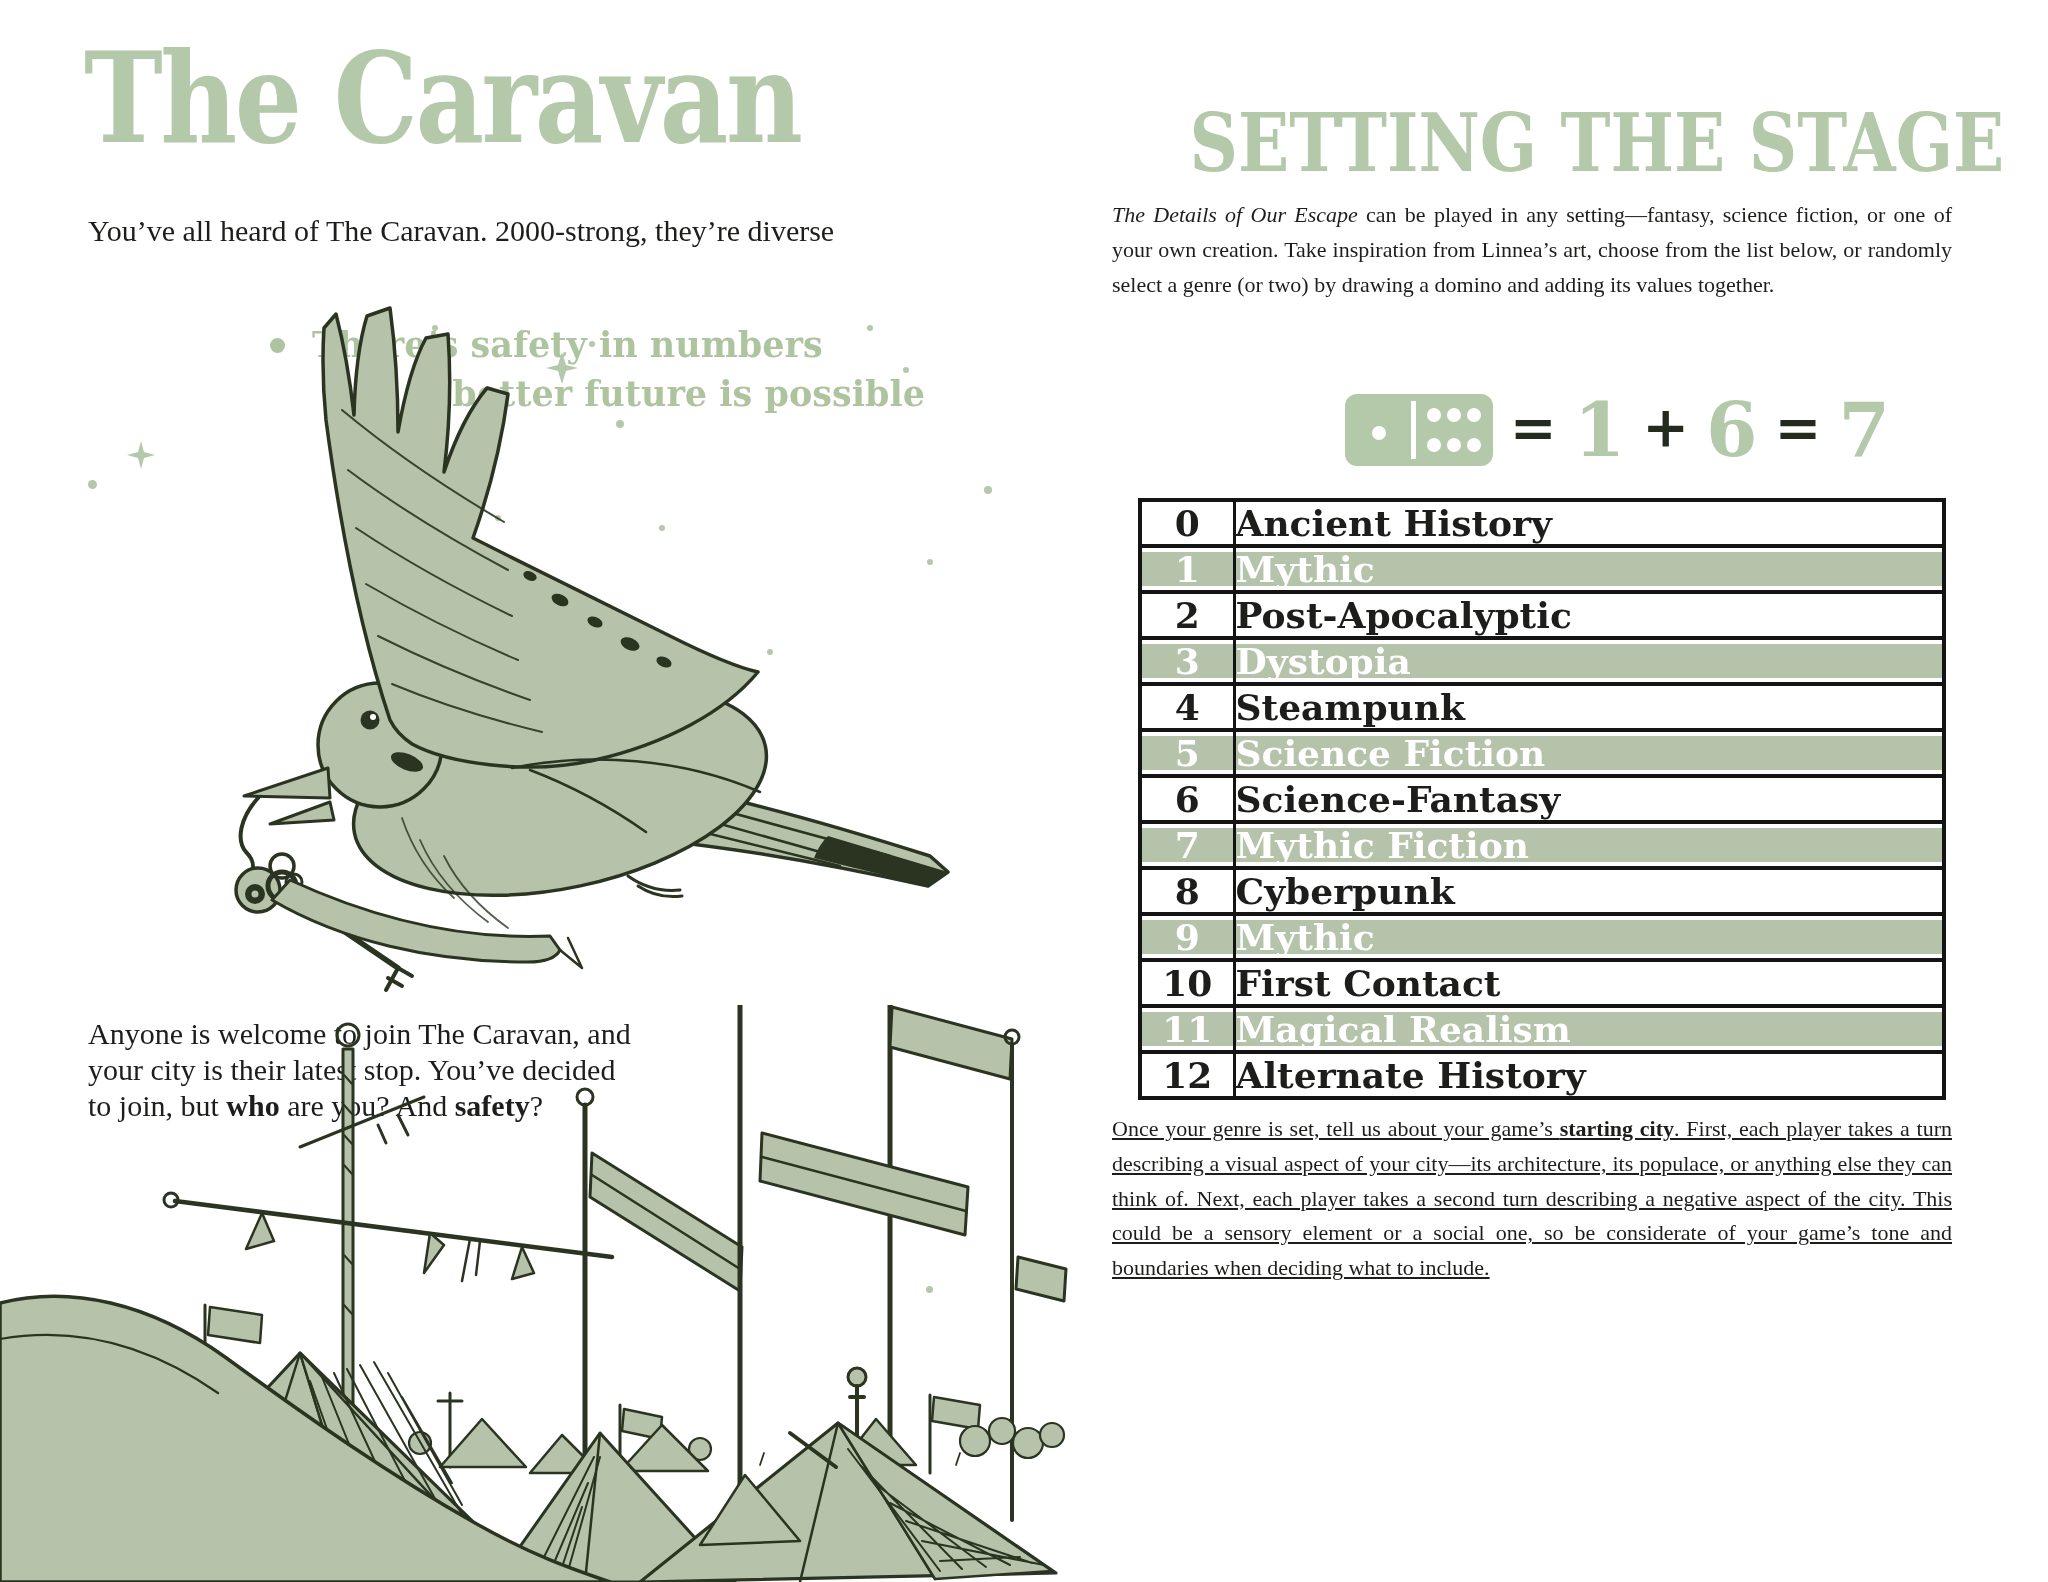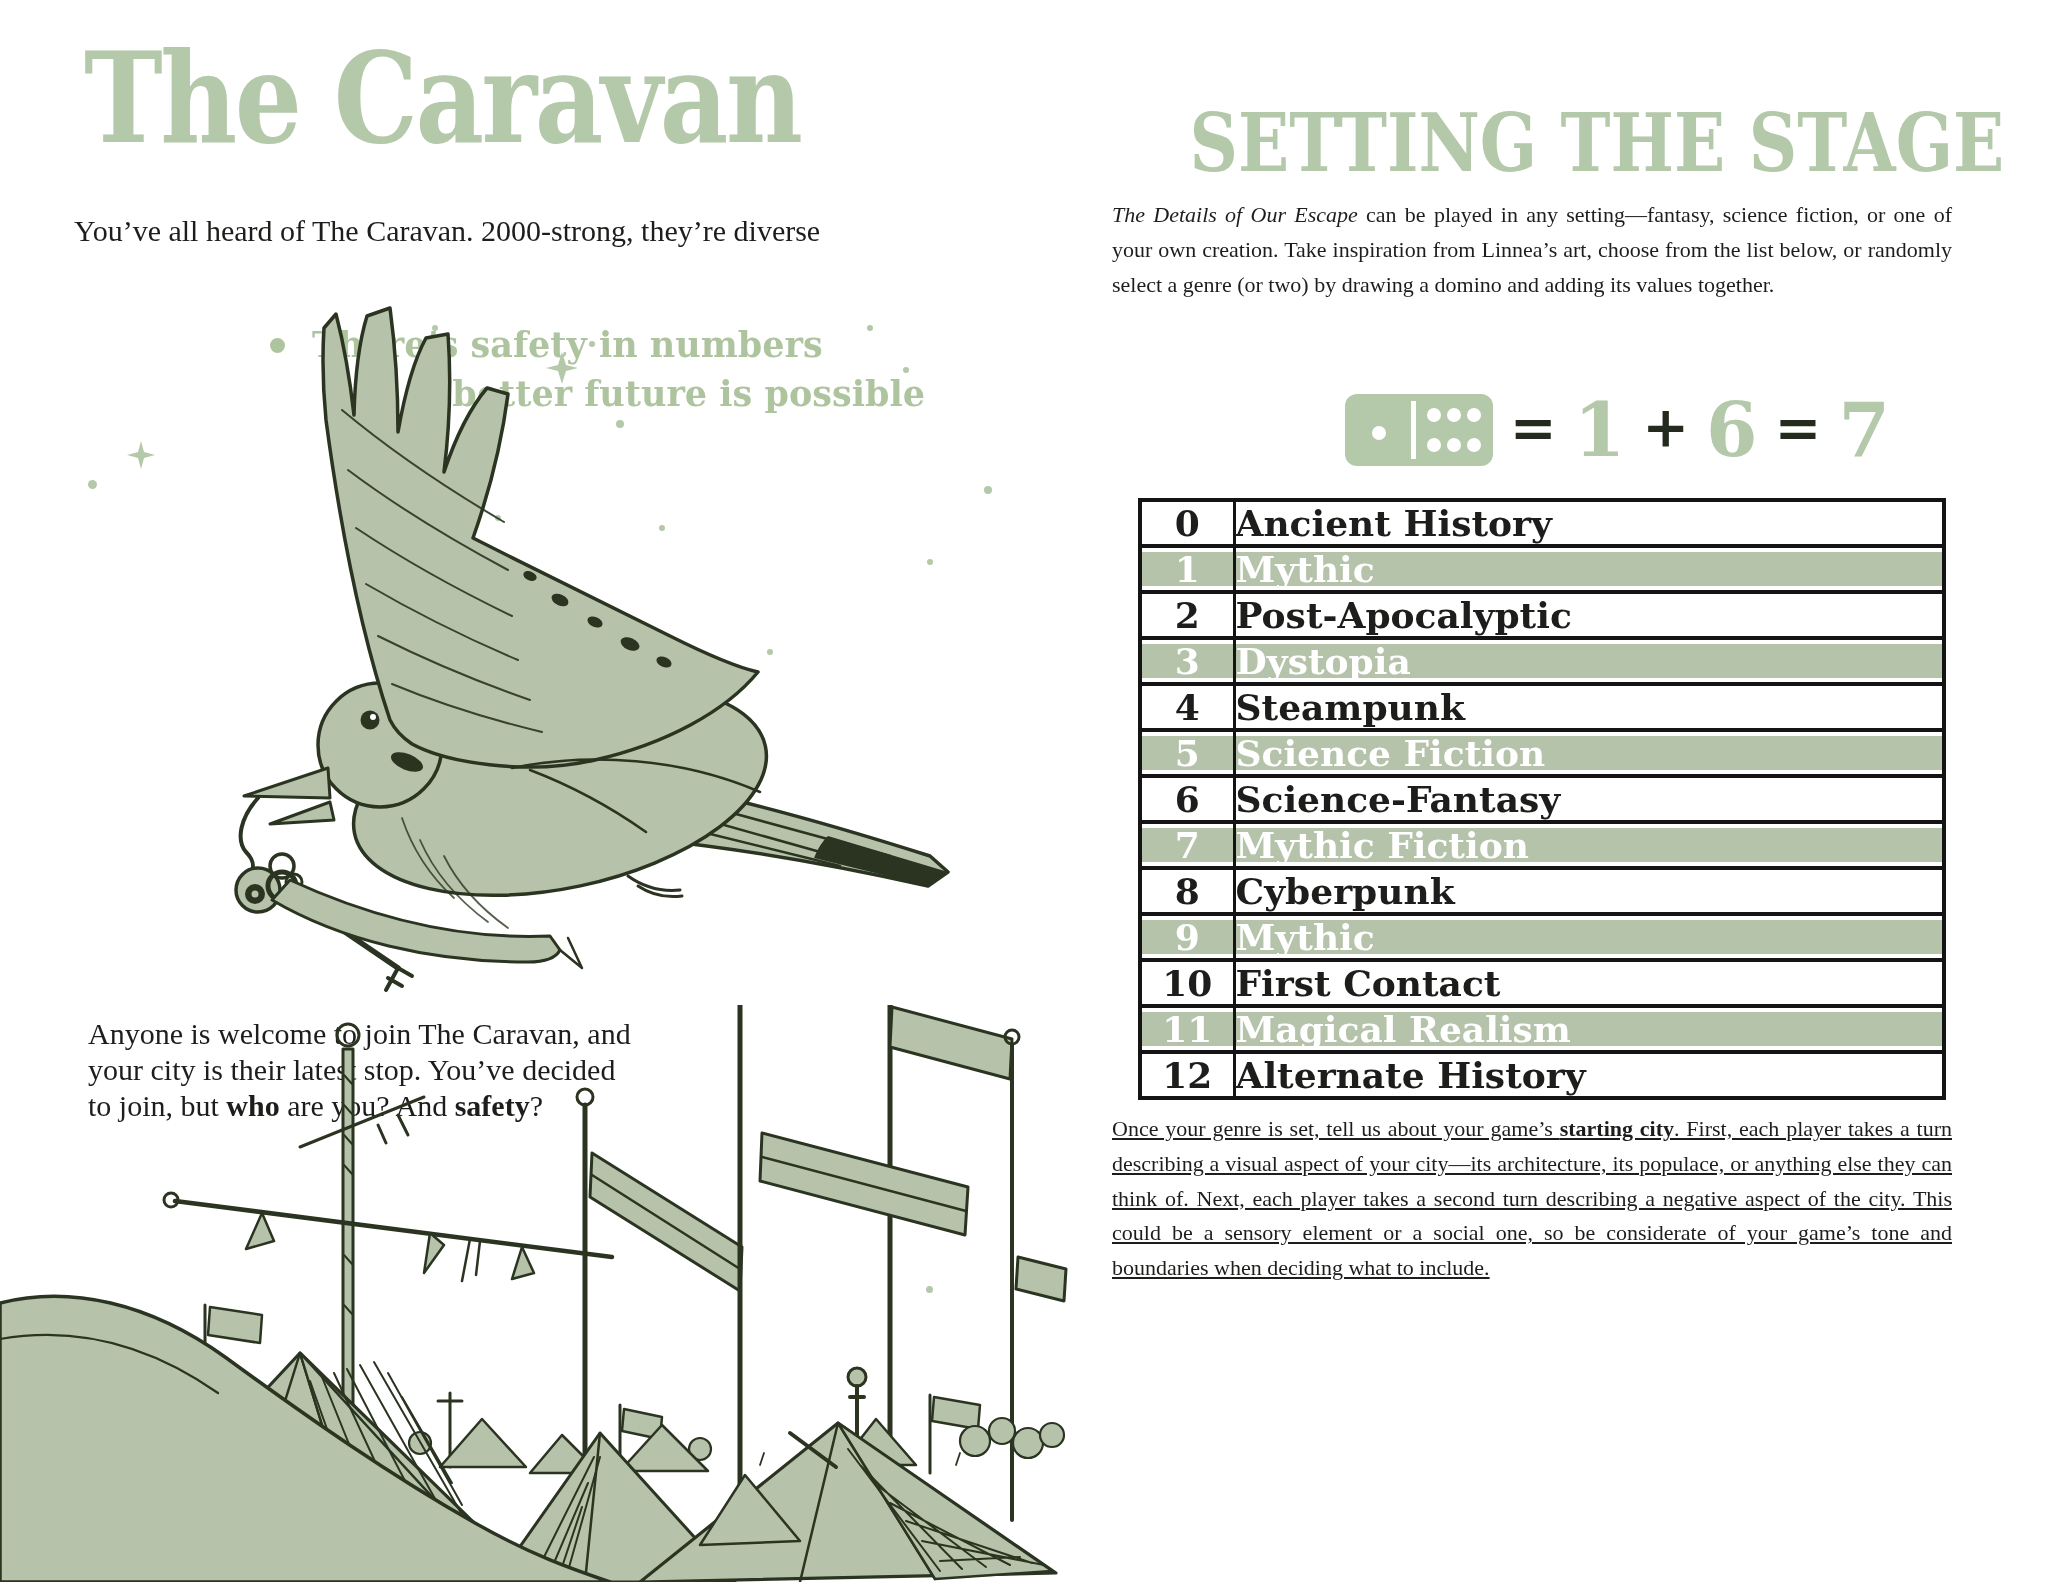--- a/index.html
+++ b/index.html
@@ -12,21 +12,21 @@
 
   
   .title {
     left:84px; top:28px;
     font-family:"DejaVu Serif","Liberation Serif",serif;
     font-weight:bold; font-size:126px; line-height:1.12; color:#b4c8aa;
     letter-spacing:-3px; transform:scaleX(.84); transform-origin:left top;
     white-space:nowrap;
   }
   .p-left { font-size:30px; line-height:37px; }
-  .p1 { left:74px; top:212px; width:900px; }
+  .p1 { left:88px; top:212px; width:900px; }
   .beliefs { left:88px; top:320px; width:900px; }
   .belief {
     font-family:"DejaVu Serif","Liberation Serif",serif;
     font-weight:bold; font-size:35px; line-height:49px; color:#aec49f;
     white-space:nowrap;
   }
   .belief .dot{
     display:inline-block; width:15px; height:15px; border-radius:50%;
     background:#aec49f; margin-right:27px; vertical-align:4px;
   }

